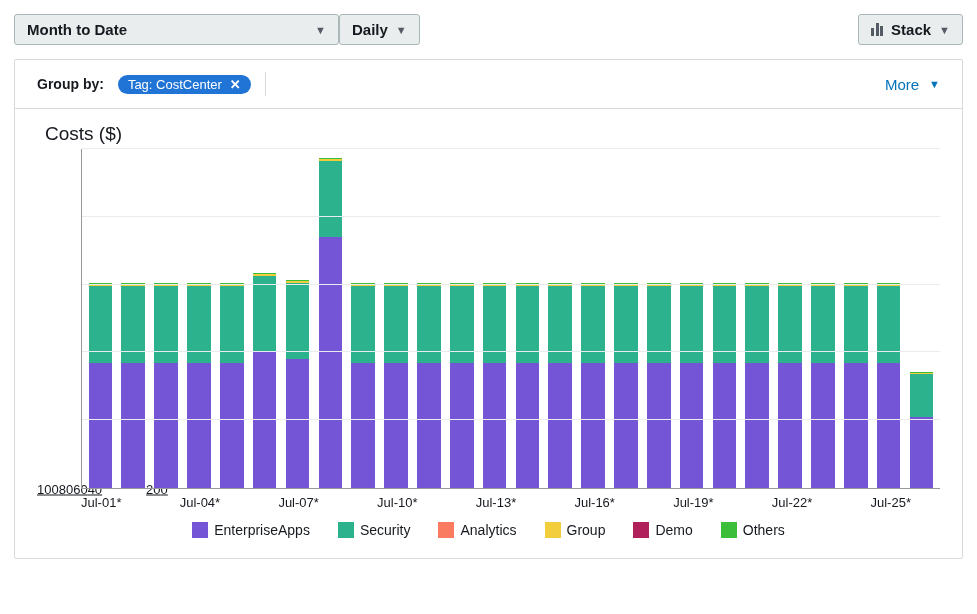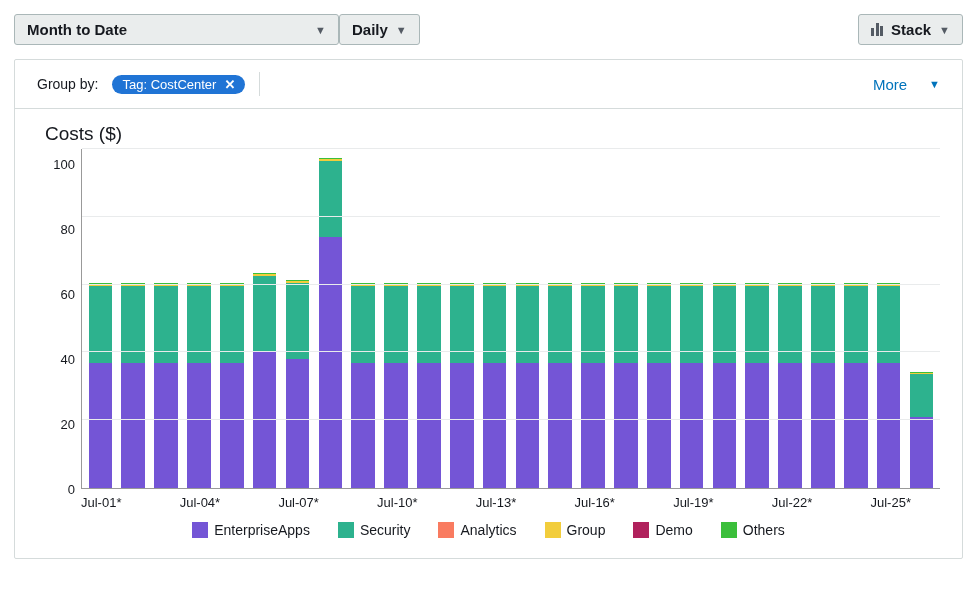--- a/index.html
+++ b/index.html
@@ -47,53 +47,54 @@
     border: 1px solid #d5dbdb;
     border-radius: 2px;
   }
   .groupby-row {
     display: flex;
     align-items: center;
     border-bottom: 1px solid #d5dbdb;
     padding: 12px 22px;
     gap: 14px;
   }
-  .groupby-label { font-weight: 400; }
+  .groupby-label { font-weight: 700; }
   .tag-pill {
     background: #2074d5;
     color: #fff;
     border-radius: 12px;
     padding: 2px 10px;
     display: inline-flex;
     align-items: center;
     gap: 8px;
     font-size: 13px;
     cursor: pointer;
   }
   .tag-pill .x { font-weight: 700; }
   .vsep { width: 1px; height: 24px; background: #d5dbdb; }
   .gb-link { color: #0073bb; cursor: pointer; font-size: 15px; }
-  .gb-more { color: #0073bb; cursor: pointer; display: inline-flex; align-items: center; gap: 22px; font-size: 15px; justify-content: space-between;}
+  .gb-more { color: #0073bb; cursor: pointer; display: inline-flex; align-items: center; gap: 10px; font-size: 15px; justify-content: space-between;}
   .chart-area {
     padding: 14px 22px 20px 22px;
   }
   .chart-title { font-size: 19px; margin: 0 0 4px 8px; }
   .plot-wrap {
     display: flex;
     height: 340px;
   }
   .y-axis {
     display: flex;
-    flex-direction: column;
+    flex-direction: row;
     justify-content: space-between;
     align-items: flex-end;
     width: 44px;
     font-size: 13px;
     color: #16191f;
     padding: 0 6px 0 0;
+    text-decoration: underline;
   }
   .plot {
     flex: 1;
     position: relative;
     border-left: 1px solid #999;
     border-bottom: 1px solid #999;
   }
   .gridline {
     position: absolute;
     left: 0; right: 0;

